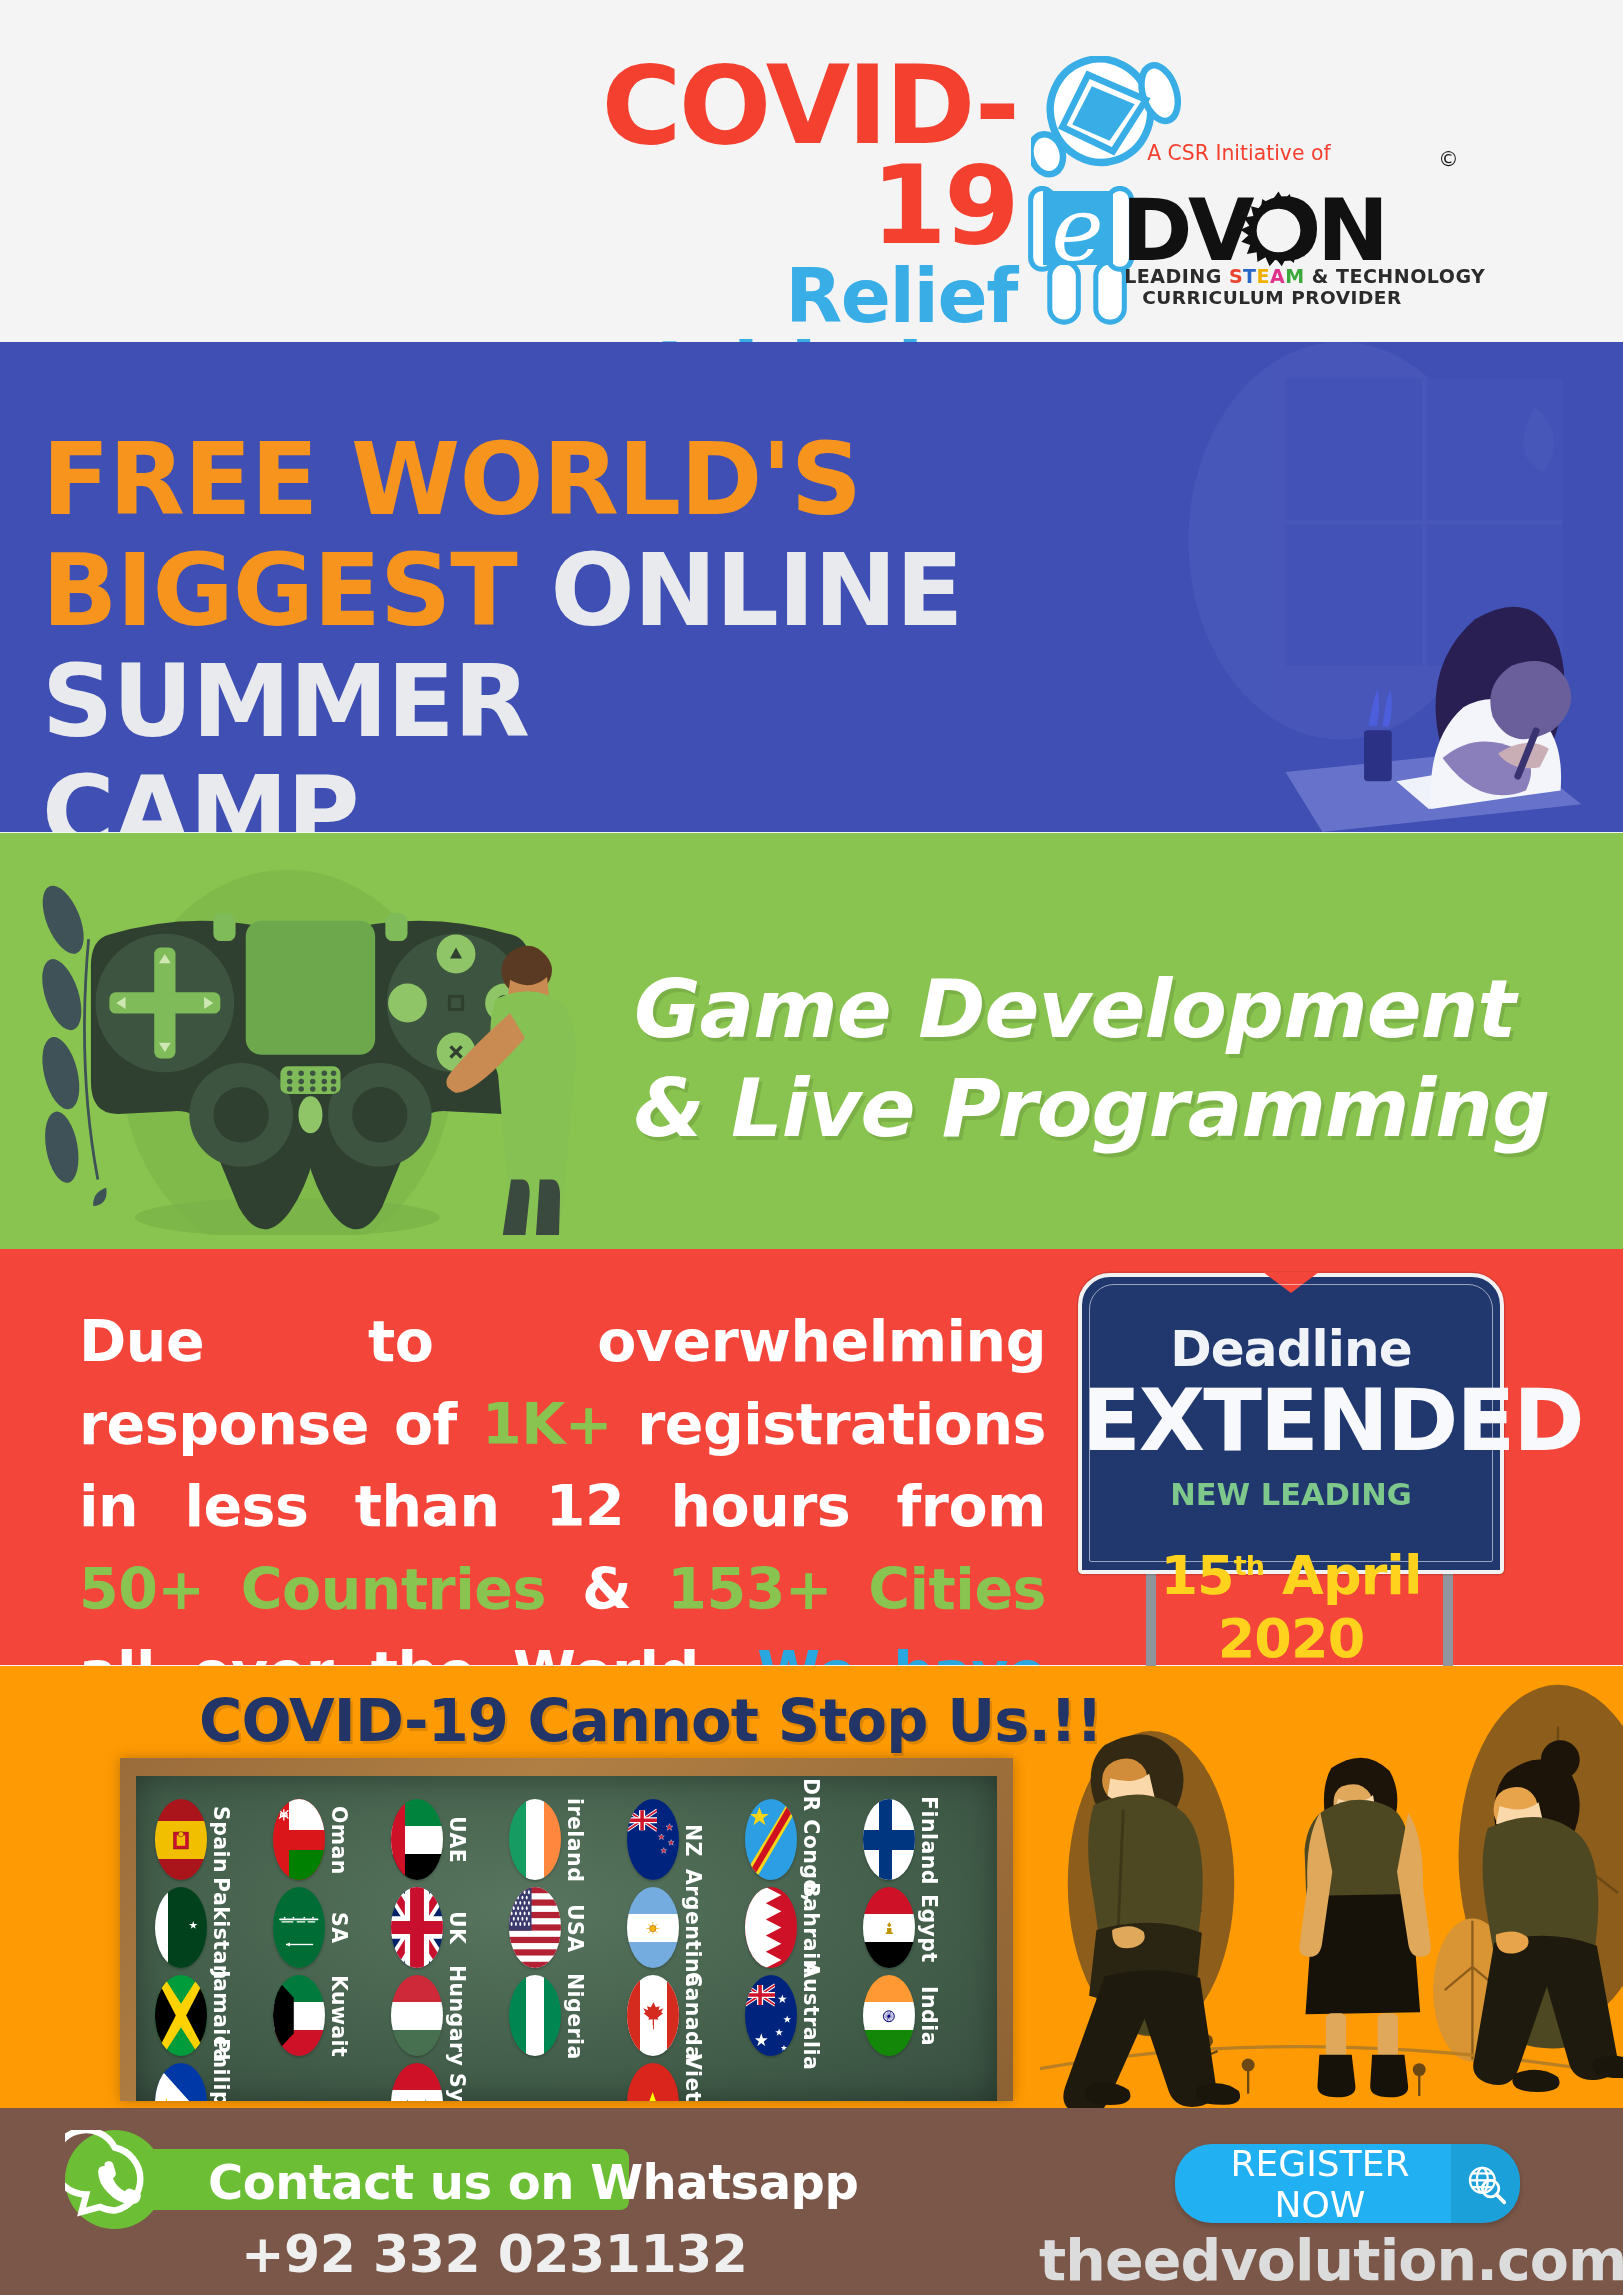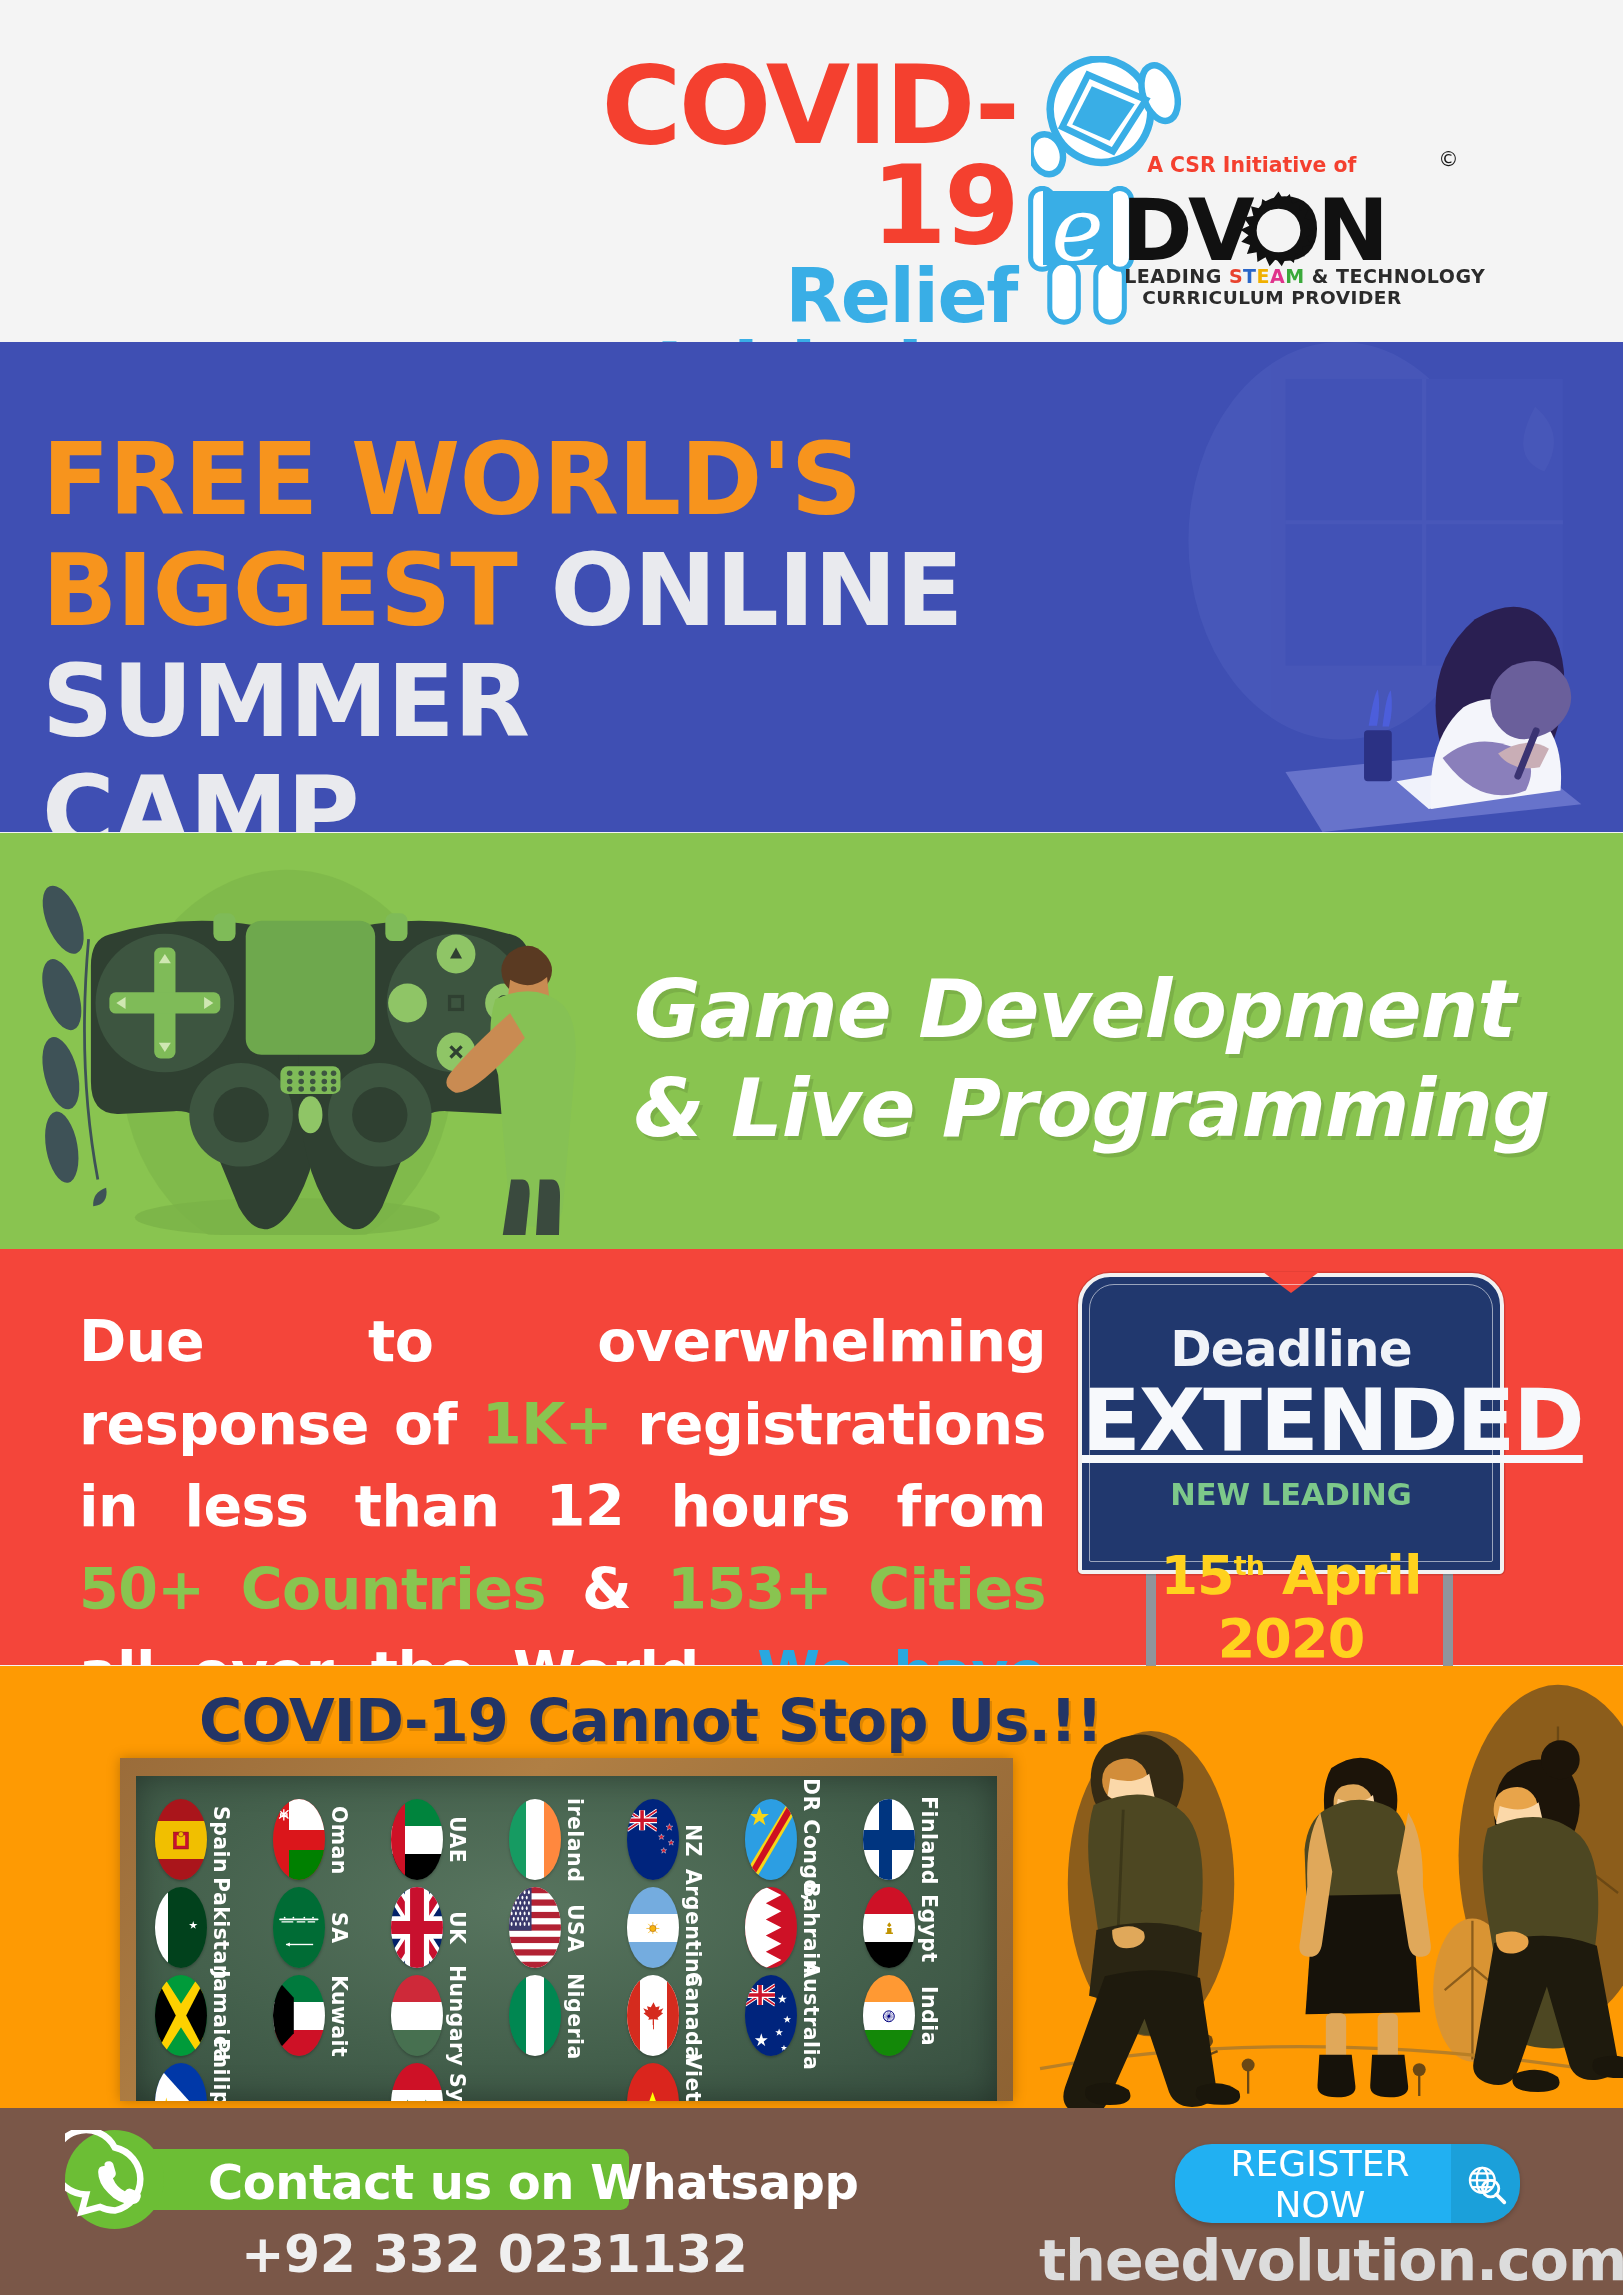--- a/index.html
+++ b/index.html
@@ -31,23 +31,23 @@
   .relief{
     font-family:"DejaVu Sans", sans-serif;
     font-weight:bold; font-size:74px; line-height:1.0;
     color:#39aee6; letter-spacing:-1.4px; margin-top:2.8px;
   }
 
   
   .logo-wrap{ position:relative; width:444px; height:241px; margin-left:14px; }
   .logo-bot{ position:absolute; left:0; top:0; }
   .csr-note{
-    position:absolute; left:116px; top:97px;
+    position:absolute; left:116px; top:85px;
     font-family:"DejaVu Sans", sans-serif;
-    font-weight:bold; font-size:20.4px; color:#f4402f;
+    font-weight:normal; font-size:20.4px; color:#f4402f;
     white-space:nowrap;
   }
   .edvon-word{
     position:absolute; left:9.3px; top:124px;
     font-family:"DejaVu Sans", sans-serif;
     font-weight:bold; font-size:86px; color:#111;
     letter-spacing:-4.6px; white-space:nowrap;
   }
   .edvon-e-box{
     position:absolute; left:12px; top:135px; width:70px; height:74px;
@@ -145,21 +145,21 @@
     clip-path:polygon(0 0, 50% 100%, 100% 0);
   }
   .sign-deadline{
     position:absolute; left:0; right:0; top:43px; text-align:center;
     font-family:"DejaVu Sans", sans-serif; font-weight:bold;
     font-size:50px; color:#f0f3f8; letter-spacing:-0.9px;
   }
   .sign-extended{
     position:absolute; left:0; right:0; top:93px; text-align:center;
     font-family:"DejaVu Sans", sans-serif; font-weight:bold;
-    font-size:86px; color:#f7f9fc; letter-spacing:-1.9px;text-decoration:underline;
+    font-size:86px; color:#f7f9fc; letter-spacing:-1.9px;
   }
   .sign-newdl{
     position:absolute; left:0; right:0; top:200px; text-align:center;
     font-family:"DejaVu Sans", sans-serif; font-weight:bold;
     font-size:30.5px; color:#7dc88a; letter-spacing:0px;
   }
   .sign-date{
     position:absolute; left:0; right:0; top:235px; text-align:center;
     font-family:"DejaVu Sans", sans-serif; font-weight:bold;
     font-size:54px; color:#ffd21e; letter-spacing:-0.9px;margin-top:32px;

